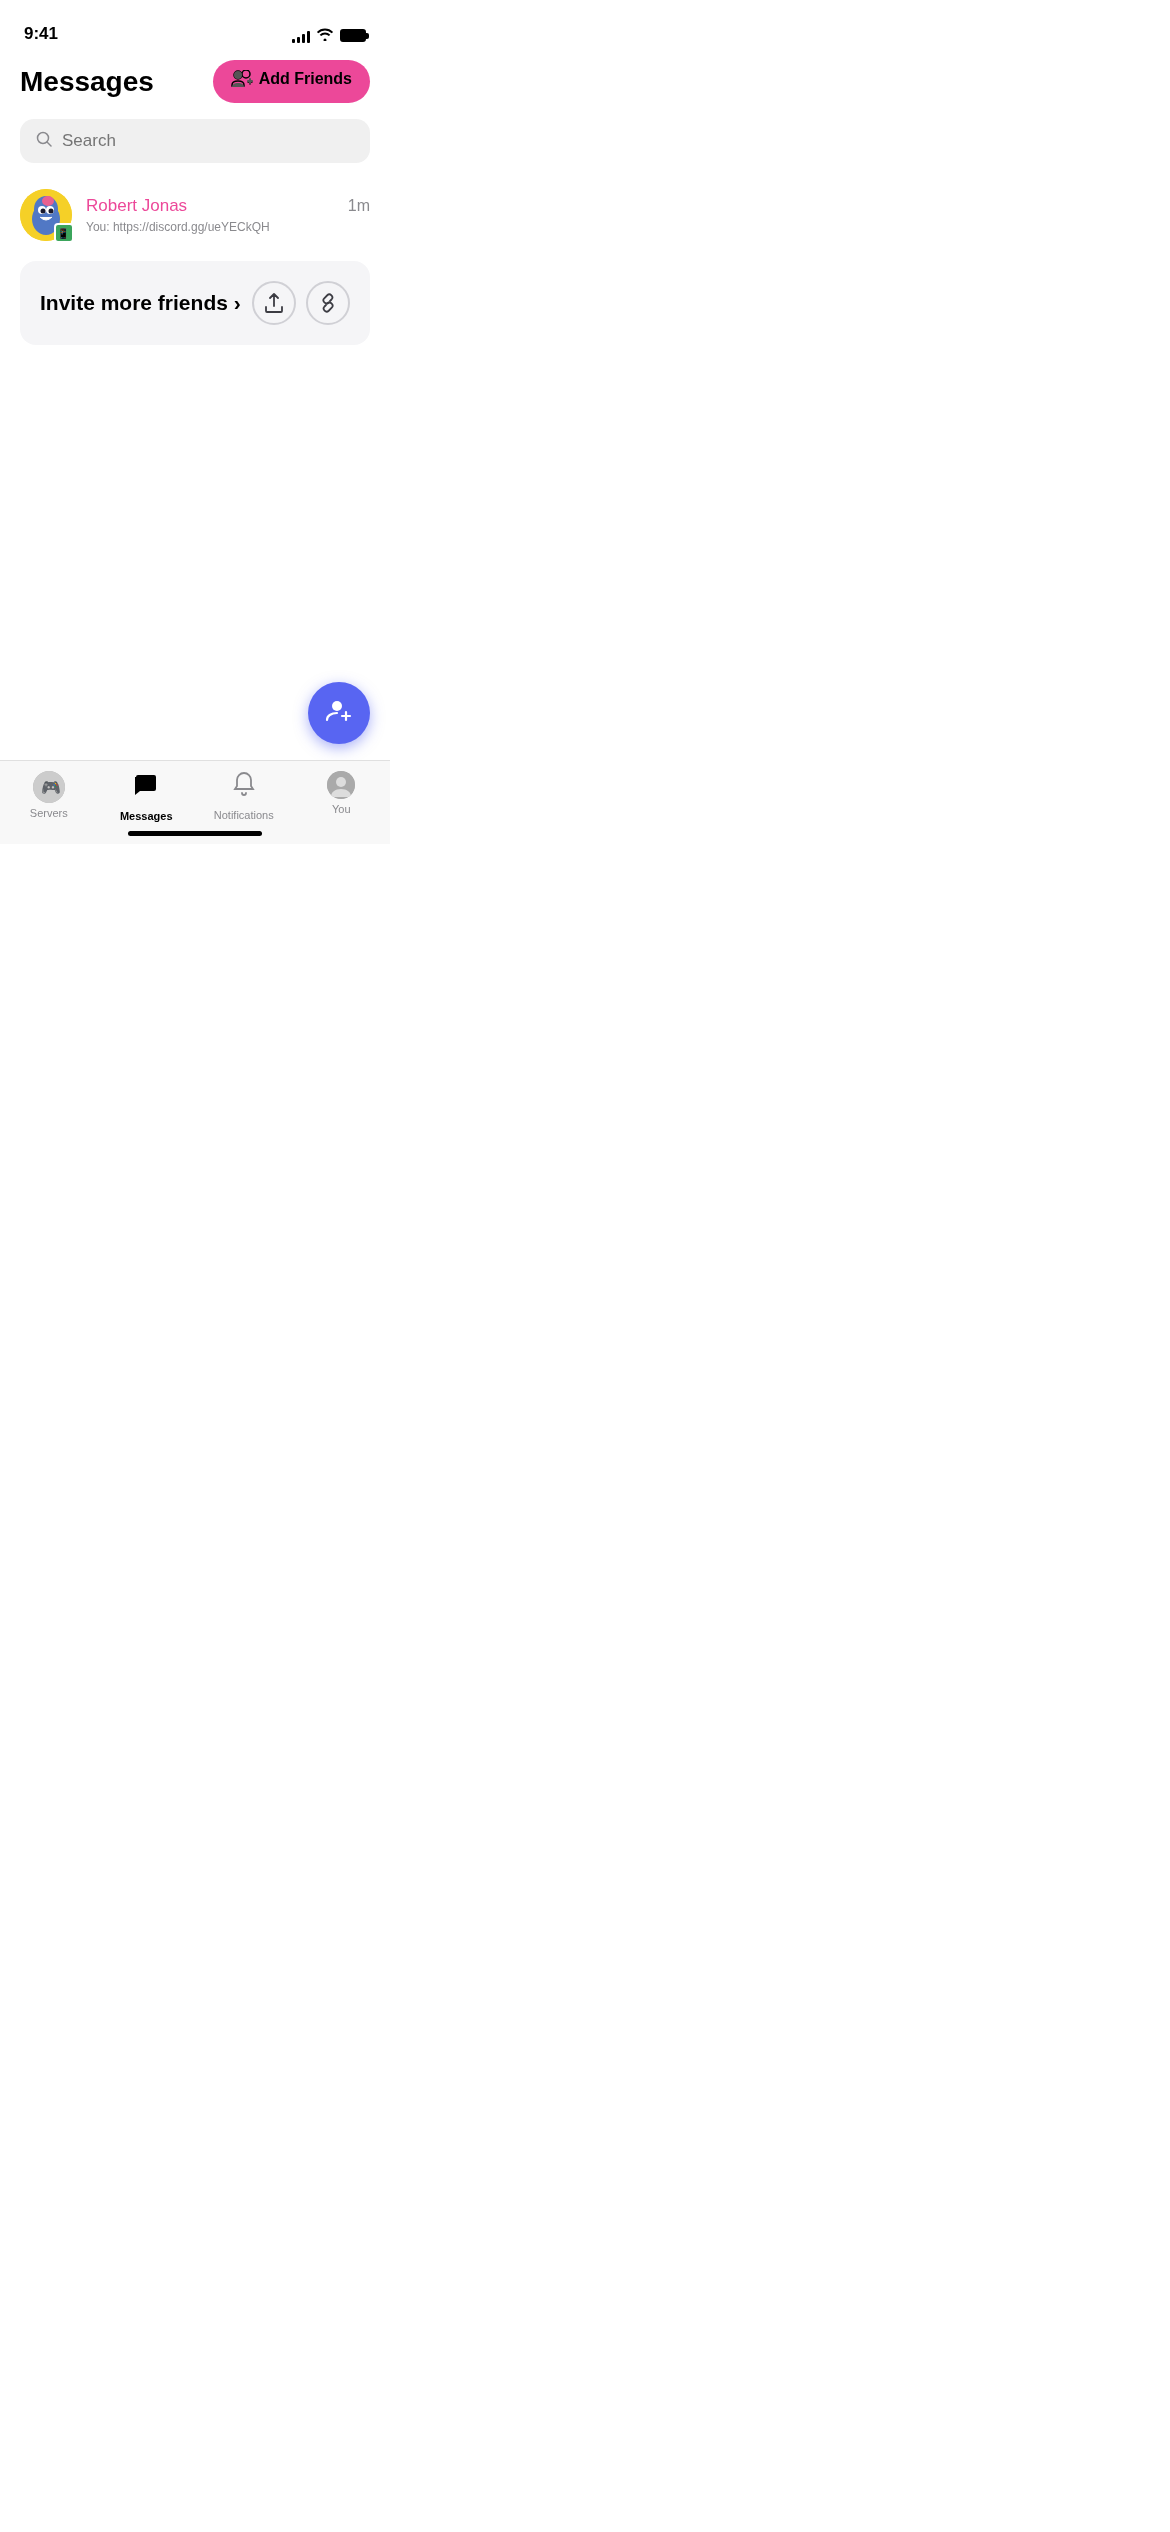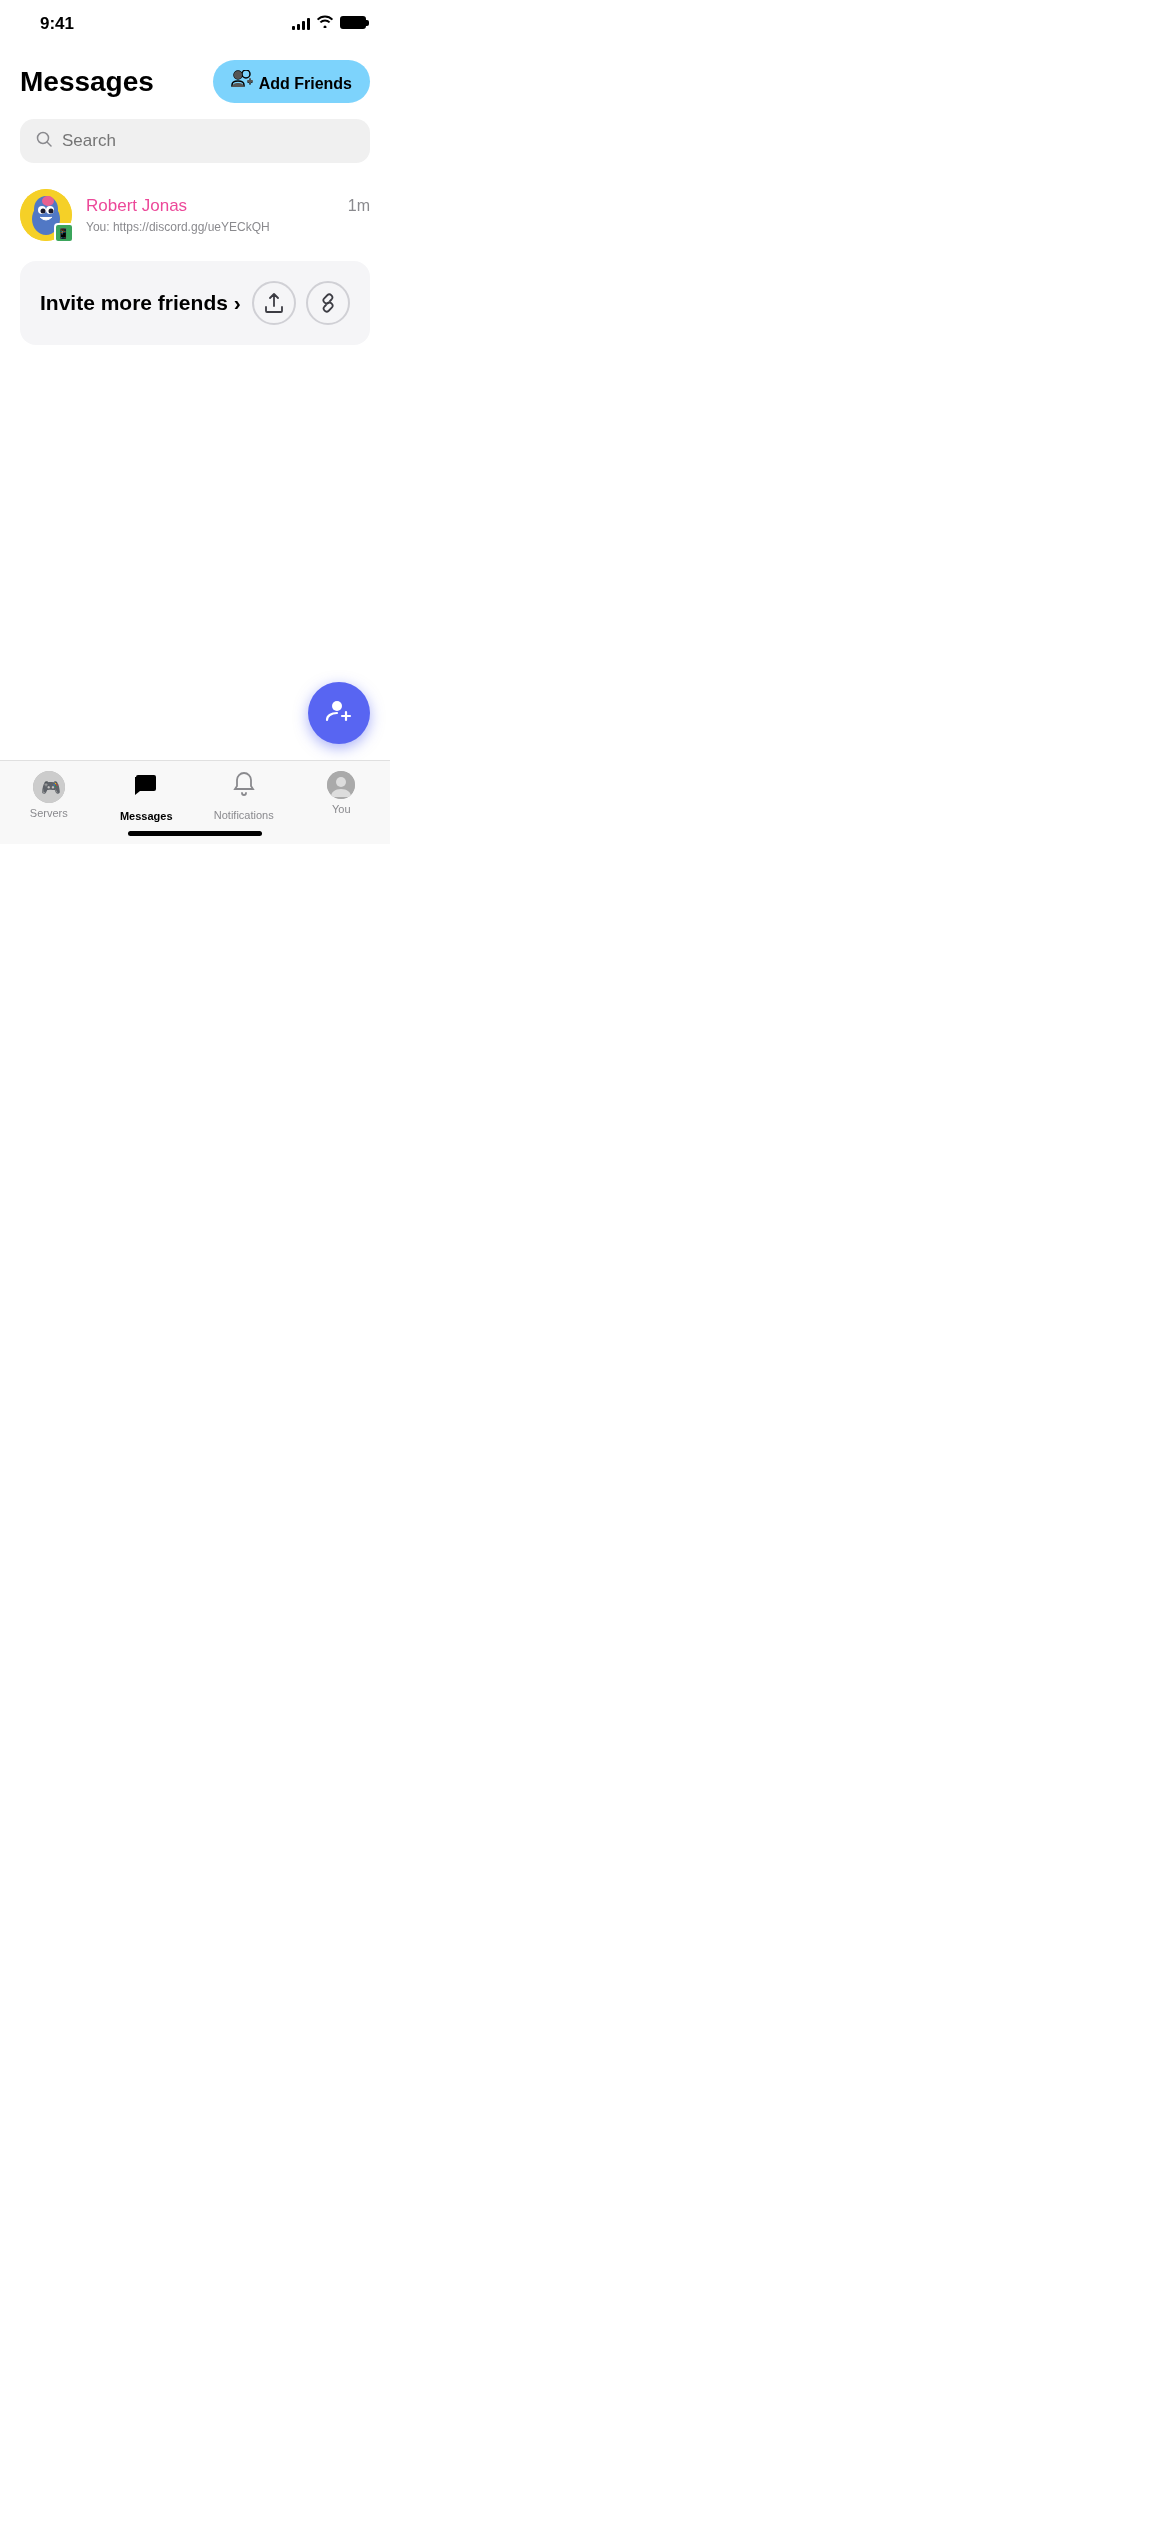--- a/index.html
+++ b/index.html
@@ -11,24 +11,23 @@
       background: #ffffff;
       font-family: -apple-system, BlinkMacSystemFont, 'Helvetica Neue', sans-serif;
       overflow: hidden;
       position: relative;
     }
 
     
     .status-bar {
       display: flex;
       justify-content: space-between;
-      align-items: flex-start;
+      align-items: flex-end;
       padding: 14px 24px 4px;
       height: 48px;
-      margin-left: 16px;
     }
 
     .status-time {
       font-size: 17px;
       font-weight: 700;
       color: #000;
     }
 
     .status-icons {
       display: flex;
@@ -84,23 +83,23 @@
     }
 
     .page-title {
       font-size: 28px;
       font-weight: 800;
       color: #000;
     }
 
     .add-friends-btn {
       display: flex;
-      align-items: flex-end;
+      align-items: flex-start;
       gap: 6px;
-      background: #7dd3fc;
+      background: #ec4899;
       border: none;
       border-radius: 24px;
       padding: 10px 18px;
       font-size: 16px;
       font-weight: 600;
       color: #000;
       cursor: pointer;
     }
 
     .add-friends-icon {

